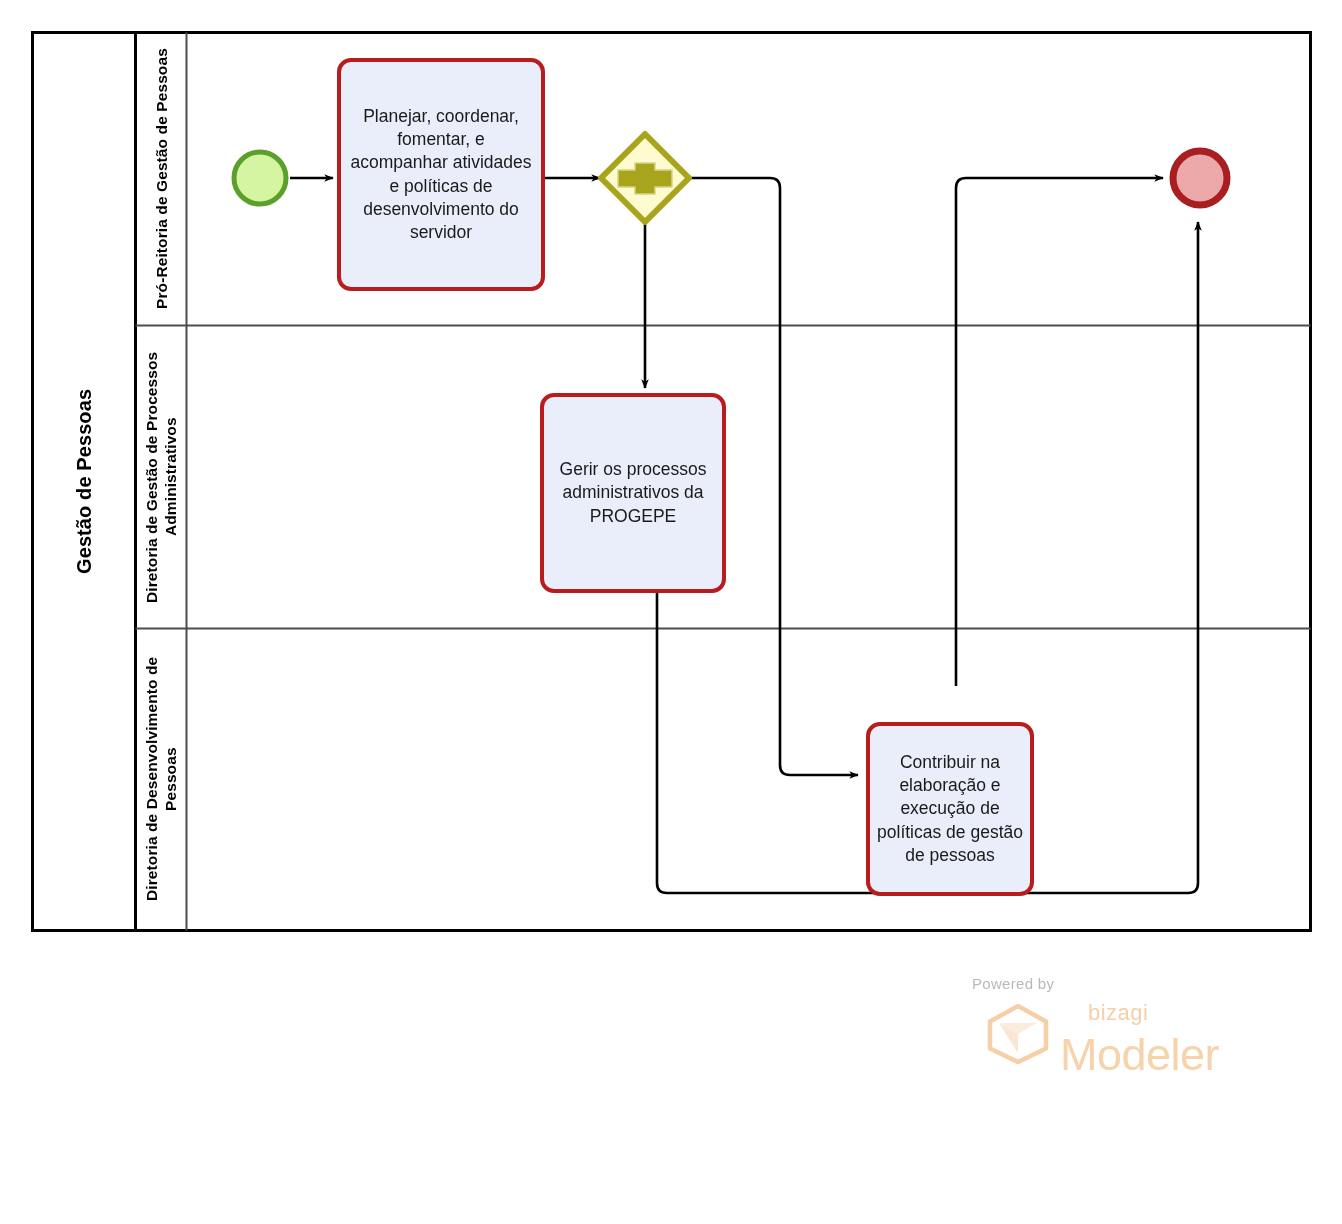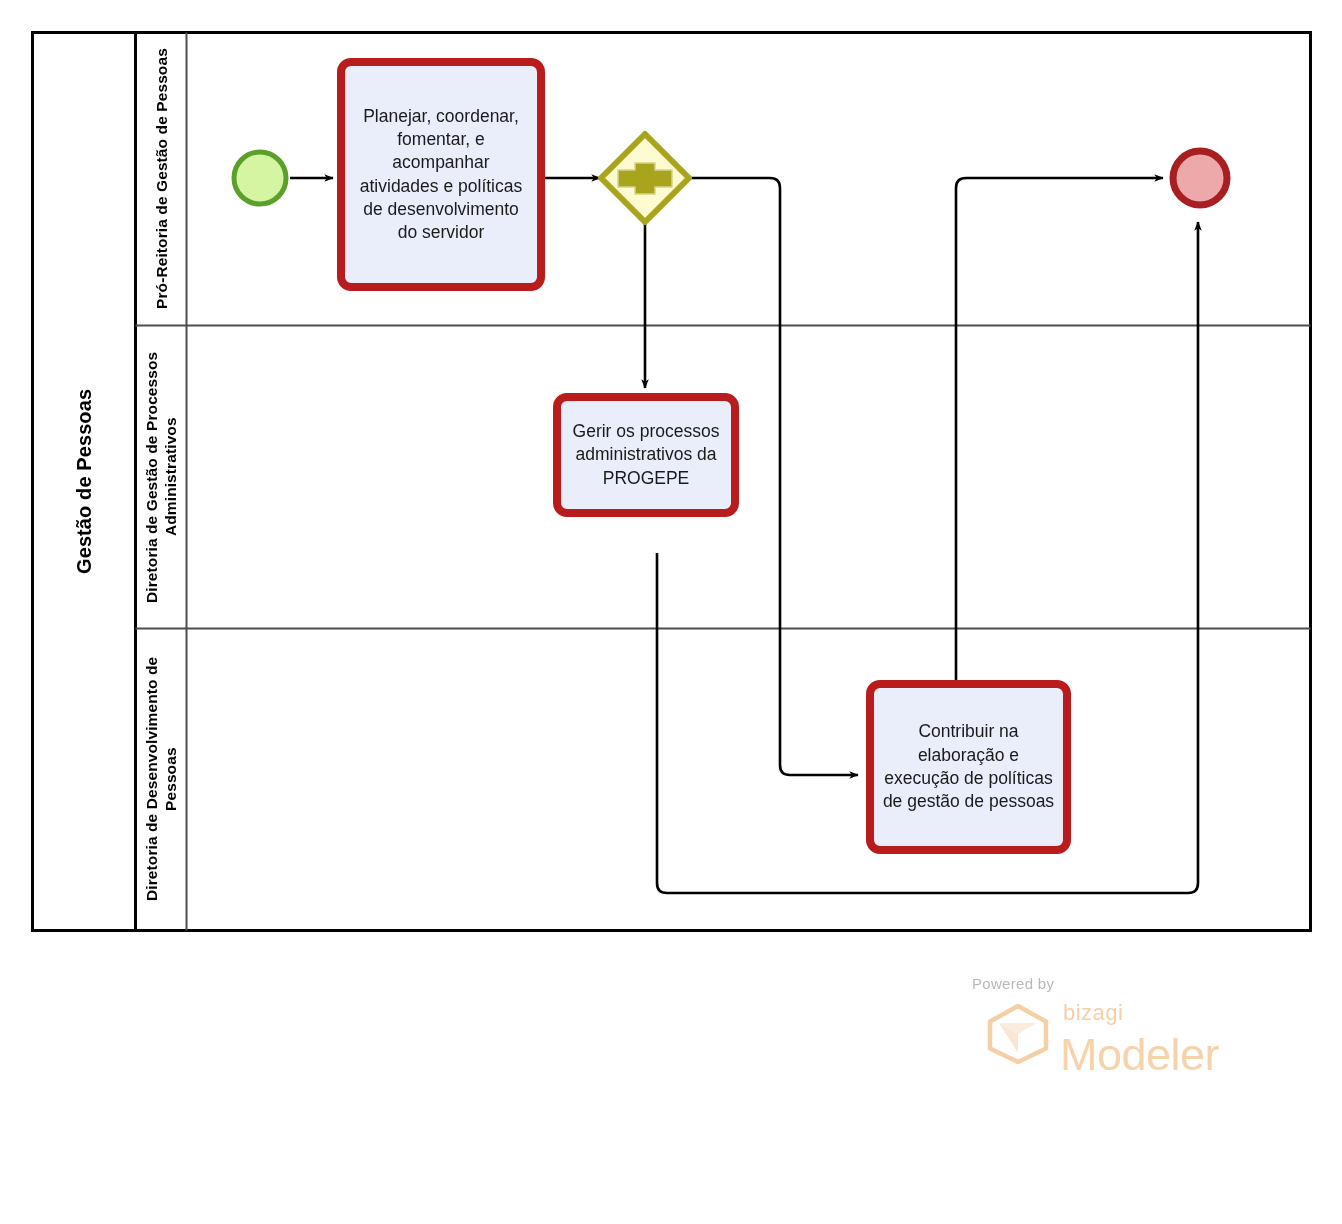--- a/index.html
+++ b/index.html
@@ -43,21 +43,21 @@
     font-size: 20px;
   }
   .lane-title {
     font-size: 15.5px;
   }
 
   .task {
     position: absolute;
     box-sizing: border-box;
     background: #eaeefb;
-    border: 8px solid #b91c1c;
+    border: 4px solid #b91c1c;
     border-radius: 14px;
     display: flex;
     align-items: center;
     justify-content: center;
     text-align: center;
     color: #1a1a1a;
     font-size: 17.5px;
     line-height: 1.33;
     padding: 0 7px;
     white-space: pre-line;
@@ -69,20 +69,21 @@
   }
   .wm-powered {
     font-size: 15px;
     color: #b9b9b9;
     letter-spacing: 0.3px;
   }
   .wm-bizagi {
     font-size: 22px;
     color: #f5cfa6;
     letter-spacing: 0.5px;
+    margin-left: 25px;
   }
   .wm-modeler {
     font-size: 45px;
     color: #f7d3ab;
     letter-spacing: -0.5px;
     line-height: 0.95;
     margin-top: 12px;
   }
 </style>
 </head>
@@ -137,23 +138,23 @@
     <polygon points="645,134 689,178 645,222 601,178" fill="#fdfbcf" stroke="#a8a51d" stroke-width="6" stroke-linejoin="round"></polygon>
 
     <path d="M 635 163 L 655 163 L 655 170 L 672 170 L 672 187 L 655 187
              L 655 194 L 635 194 L 635 187 L 618 187 L 618 170 L 635 170 Z" fill="#a8a51d" stroke="#d6d48a" stroke-width="1.5" stroke-linejoin="round"></path>
 
     <circle cx="1200" cy="178" r="27" fill="#eda9a9" stroke="#a91f21" stroke-width="7"></circle>
   </svg>
 
   <div class="task" style="left:337px; top:58px; width:208px; height:233px;">Planejar, coordenar, fomentar, e acompanhar atividades e políticas de desenvolvimento do servidor</div>
 
-  <div class="task" style="left:553px; top:393px; width:186px; height:124px;">Gerir os processos administrativos da PROGEPE</div>
+  <div class="task" style="left:540px; top:393px; width:186px; height:200px;">Gerir os processos administrativos da PROGEPE</div>
 
-  <div class="task" style="left:866px; top:680px; width:205px; height:174px;">Contribuir na elaboração e execução de políticas de gestão de pessoas</div>
+  <div class="task" style="left:866px; top:722px; width:168px; height:174px;">Contribuir na elaboração e execução de políticas de gestão de pessoas</div>
 
   <div class="wm wm-powered" style="left:972px; top:975px;">Powered by</div>
 
   <svg class="wm" style="left:986px; top:1004px; width:66px; height:60px;" viewBox="0 0 66 60">
     <polygon points="32,2 60,17.5 60,44.5 32,58 4,44.5 4,17.5" fill="none" stroke="#f5cfa6" stroke-width="4.5" stroke-linejoin="round"></polygon>
     <polygon points="13,19 32,30 32,49" fill="#fae6d2"></polygon>
     <polygon points="13,19 51,19 32,30" fill="#fbeddd"></polygon>
   </svg>
 
   <div class="wm wm-bizagi" style="left:1063px; top:1000px;">bizagi</div>

